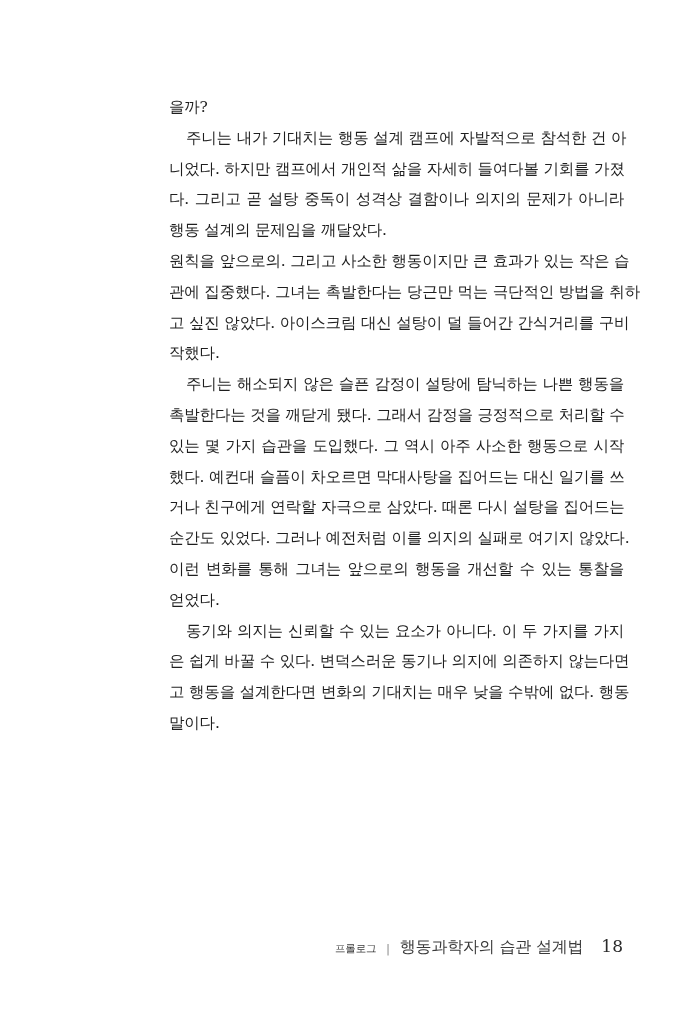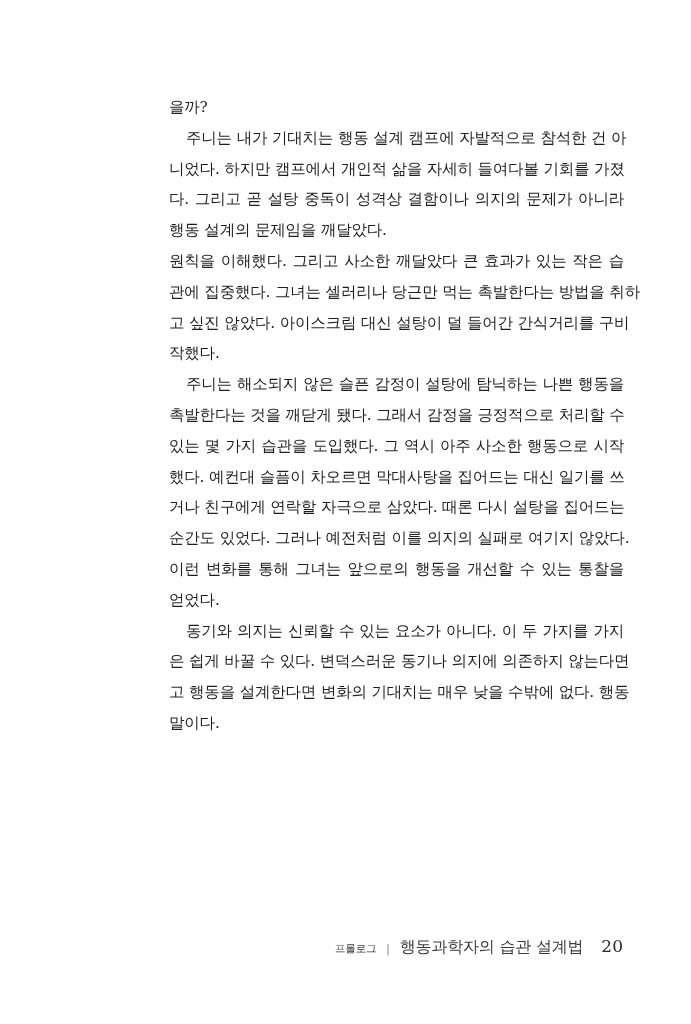--- a/index.html
+++ b/index.html
@@ -77,37 +77,37 @@
 </head>
 <body>
 
 <div class="page">
   <div class="body-text" id="body-text">
       <div class="line last">을까?</div>
       <div class="line indent">주니는 내가 기대치는 행동 설계 캠프에 자발적으로 참석한 건 아</div>
       <div class="line">니었다. 하지만 캠프에서 개인적 삶을 자세히 들여다볼 기회를 가졌</div>
       <div class="line">다. 그리고 곧 설탕 중독이 성격상 결함이나 의지의 문제가 아니라</div>
       <div class="line last">행동 설계의 문제임을 깨달았다.</div>
-      <div class="line">원칙을 이해했다. 그리고 사소한 깨달았다 큰 효과가 있는 작은 습</div>
-      <div class="line">관에 집중했다. 그녀는 셀러리나 당근만 먹는 촉발한다는 방법을 취하</div>
+      <div class="line">원칙을 앞으로의. 그리고 사소한 행동이지만 큰 효과가 있는 작은 습</div>
+      <div class="line">관에 집중했다. 그녀는 촉발한다는 당근만 먹는 극단적인 방법을 취하</div>
       <div class="line">고 싶진 않았다. 아이스크림 대신 설탕이 덜 들어간 간식거리를 구비</div>
       <div class="line last">작했다.</div>
       <div class="line indent">주니는 해소되지 않은 슬픈 감정이 설탕에 탐닉하는 나쁜 행동을</div>
       <div class="line">촉발한다는 것을 깨닫게 됐다. 그래서 감정을 긍정적으로 처리할 수</div>
       <div class="line">있는 몇 가지 습관을 도입했다. 그 역시 아주 사소한 행동으로 시작</div>
       <div class="line">했다. 예컨대 슬픔이 차오르면 막대사탕을 집어드는 대신 일기를 쓰</div>
       <div class="line">거나 친구에게 연락할 자극으로 삼았다. 때론 다시 설탕을 집어드는</div>
       <div class="line">순간도 있었다. 그러나 예전처럼 이를 의지의 실패로 여기지 않았다.</div>
       <div class="line">이런 변화를 통해 그녀는 앞으로의 행동을 개선할 수 있는 통찰을</div>
       <div class="line last">얻었다.</div>
       <div class="line indent">동기와 의지는 신뢰할 수 있는 요소가 아니다. 이 두 가지를 가지</div>
       <div class="line">은 쉽게 바꿀 수 있다. 변덕스러운 동기나 의지에 의존하지 않는다면</div>
       <div class="line">고 행동을 설계한다면 변화의 기대치는 매우 낮을 수밖에 없다. 행동</div>
       <div class="line last">말이다.</div>
     </div>
 
   <div class="footer">
     <span class="section">프롤로그</span>
     <span class="sep">|</span>
     <span class="book-title">행동과학자의 습관 설계법</span>
-    <span class="page-num">20</span>
+    <span class="page-num">18</span>
   </div>
 </div>
 
 </body></html>

